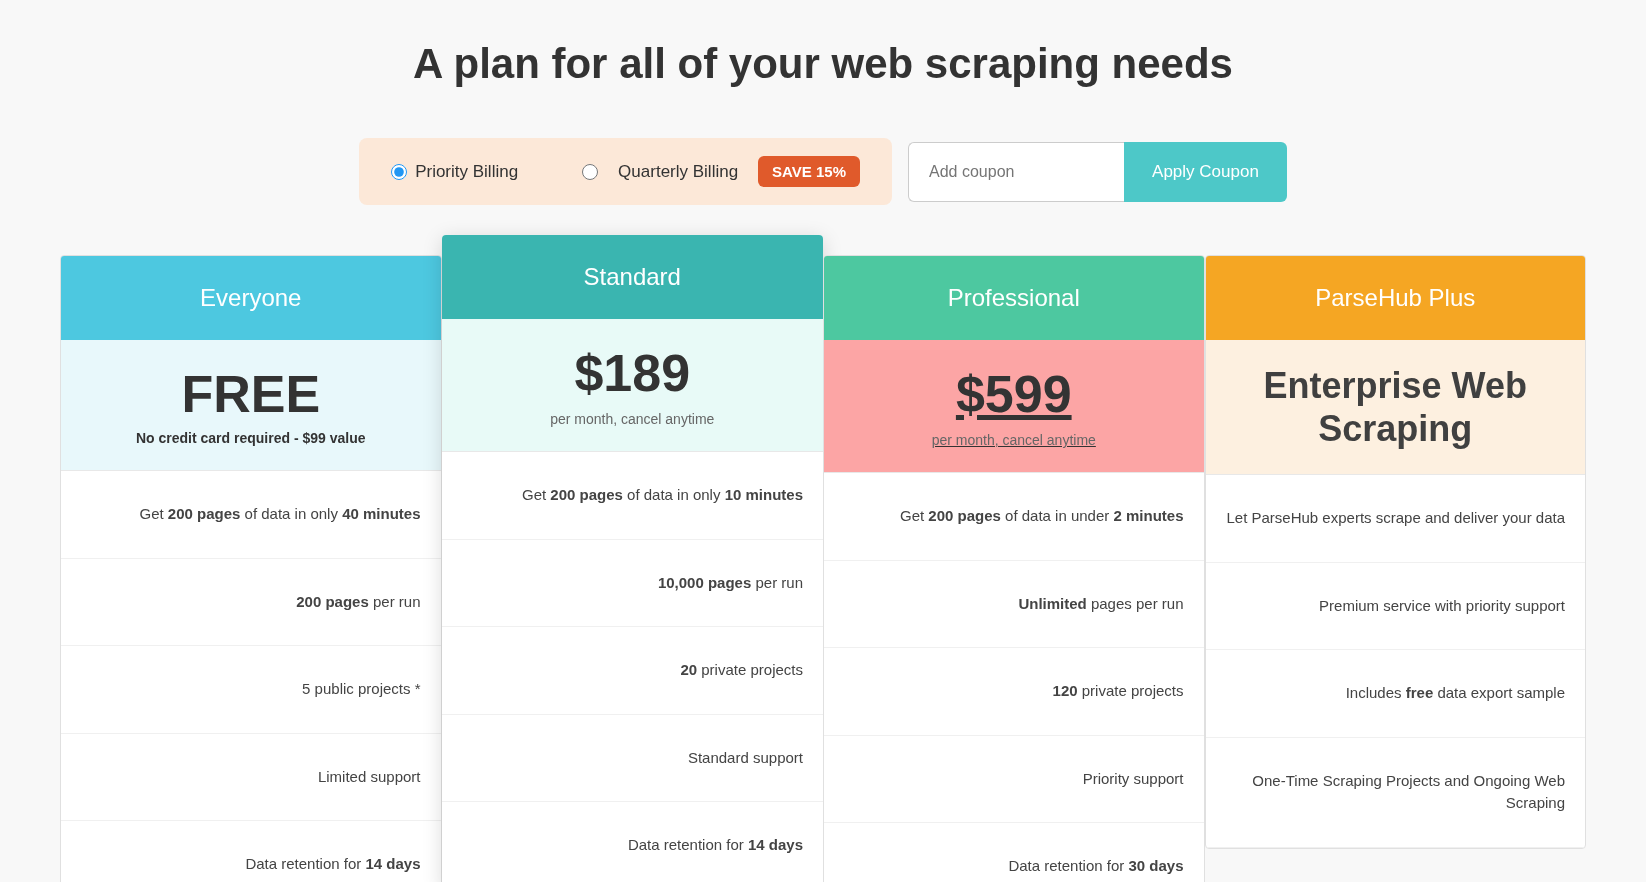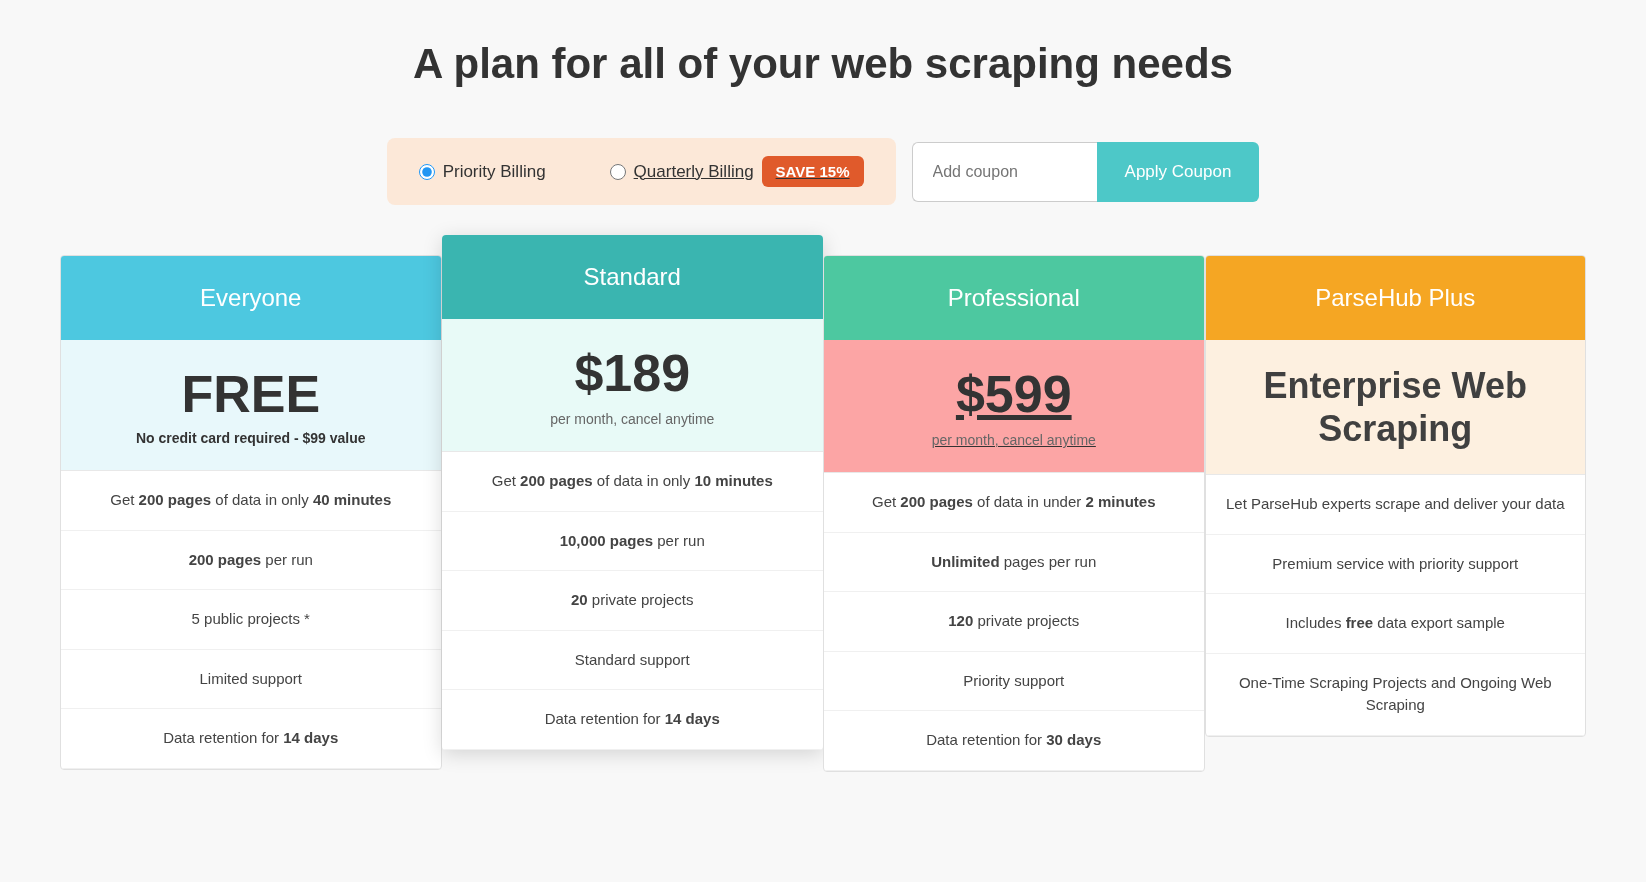--- a/index.html
+++ b/index.html
@@ -44,22 +44,21 @@
       font-weight: 500;
       color: #333;
     }
     .billing-option input[type="radio"] {
       accent-color: #2196f3;
       width: 16px;
       height: 16px;
     }
     .billing-option.quarterly {
       display: flex;
-      gap: 8px;
-      text-decoration: underline;
+      gap: 20px;
     }
     .save-badge {
       background: #e05a2b;
       color: #fff;
       border-radius: 6px;
       padding: 7px 14px;
       font-size: 15px;
       font-weight: 700;
     }
     .coupon-section {
@@ -67,21 +66,21 @@
       align-items: center;
       gap: 0;
     }
     .coupon-input {
       border: 1px solid #ccc;
       border-right: none;
       padding: 16px 20px;
       font-size: 16px;
       color: #aaa;
       border-radius: 6px 0 0 6px;
-      width: 185px;
+      width: 216px;
       outline: none;
       background: #fff;
       height: 60px;
     }
     .apply-btn {
       background: #4dc8c8;
       color: #fff;
       border: none;
       padding: 16px 28px;
       font-size: 17px;
@@ -143,22 +142,22 @@
       font-weight: 600;
       margin-top: 6px;
     }
     .enterprise-title {
       font-size: 36px;
       font-weight: 700;
       color: #404040;
       line-height: 1.2;
     }
     .feature-row {
-      padding: 18px 20px;
-      text-align: center;
+      padding: 32px 20px;
+      text-align: right;
       border-bottom: 1px solid #f0f0f0;
       font-size: 15px;
       color: #444;
       line-height: 1.5;
     }
     .feature-row strong, .feature-row b {
       font-weight: 700;
     }
   </style>
 </head>

